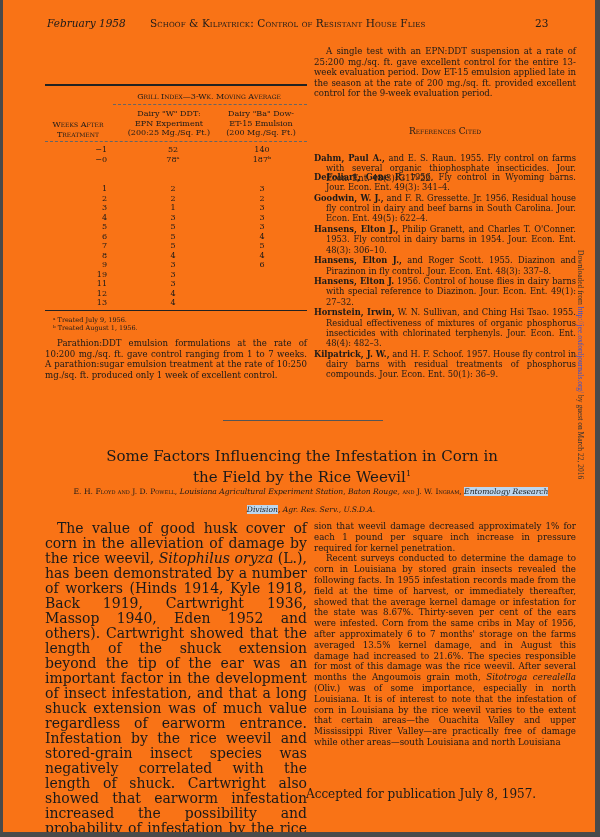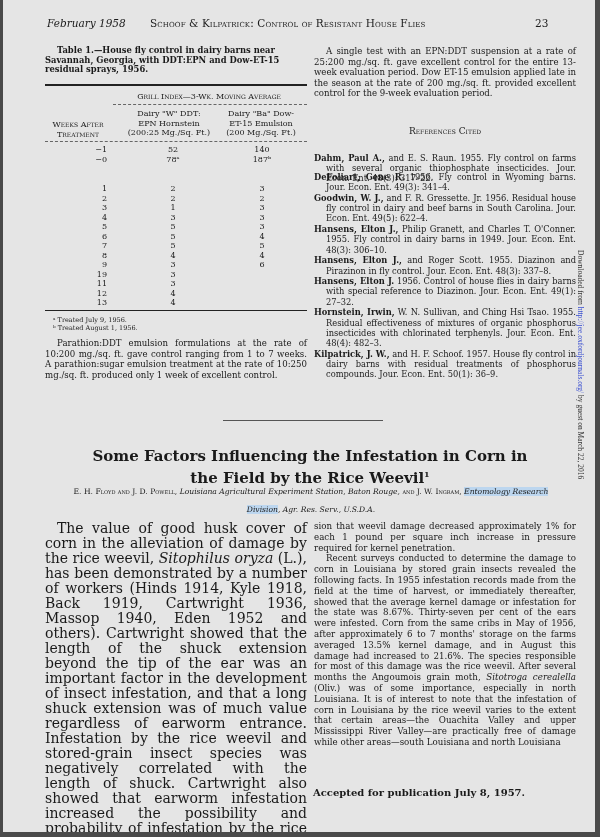--- a/index.html
+++ b/index.html
@@ -4,21 +4,21 @@
 <style>
   html, body { margin: 0; padding: 0; }
   body {
     width: 600px; height: 837px; overflow: hidden;
     background: #4a4a4a;
     font-family: "DejaVu Serif", "Liberation Serif", serif;
     color: #1a1a1a;
   }
   .page {
     position: absolute; left: 3px; top: 0; width: 592px; height: 832px;
-    background: #e5e5e5; overflow: hidden;
+    background: #f97316; overflow: hidden;
   }
   .rh { position: absolute; top: 17px; font-size: 10.5px; }
   .rh-date { left: 44px; font-style: italic; }
   .rh-title { left: 147px; font-variant: small-caps; letter-spacing: 0.1px; }
   .rh-page { left: 532px; }
 
   .col { position: absolute; font-size: 8.6px; line-height: 10.6px; text-align: justify; }
   .colL { left: 42px; width: 262px; }
   .colR { left: 311px; width: 262px; }
 
@@ -34,52 +34,49 @@
   .c1 { left: 88px; width: 80px; }
   .c2 { left: 172px; width: 90px; }
   .foot { position: absolute; left: 50px; font-size: 6.5px; }
 
   .p { margin: 0; text-indent: 12px; }
   .refhead { position: absolute; left: 311px; top: 126px; width: 262px; text-align: center; font-size: 9px; font-variant: small-caps; }
   .ref { position: absolute; left: 311px; width: 262px; font-size: 8.3px; line-height: 10.2px; padding-left: 12px; text-indent: -12px; box-sizing: border-box; text-align: justify; }
   .ref b { font-weight: bold; }
 
   .sep { position: absolute; left: 220px; top: 420px; width: 160px; border-top: 1px solid #555; }
-  .title { position: absolute; left: 42px; top: 447px; width: 530px; text-align: center; font-size: 15px; line-height: 18px; font-weight: bold; }
+  .title { position: absolute; left: 34px; top: 447px; width: 530px; text-align: center; font-size: 15px; line-height: 18px; font-weight: normal; }
   .title sup { font-size: 8px; }
   .authors { position: absolute; left: 58px; top: 483px; width: 500px; text-align: center; font-size: 7.6px; line-height: 18px; }
   .hl { background: #bcd6ef; }
   .it { font-style: italic; }
 
   .side { position: absolute; left: 578px; top: 250px; width: 14px; height: 430px; }
   .side-text { position: absolute; left: 7px; top: 0; transform-origin: 0 0; transform: rotate(90deg); white-space: nowrap; font-size: 7.5px; color: #333; font-family: "Liberation Serif", serif; }
   .side-link { color: #3a4fd0; }
-  .accepted { position: absolute; left: 310px; top: 787px; font-size: 10px; font-weight: bold; }
+  .accepted { position: absolute; left: 303px; top: 787px; font-size: 12px; }
 </style>
 </head>
 <body>
 
 <div class="page">
   <div class="rh rh-date">February 1958</div>
   <div class="rh rh-title">Schoof &amp; Kilpatrick: Control of Resistant House Flies</div>
   <div class="rh rh-page">23</div>
 
-  <div class="table-caption">
-      <span class="ci">Table 1.—House fly control in dairy barns near Savannah, Georgia, with DDT:EPN and Dow-ET-15 residual sprays, 1956.</span>
-    </div>
   <div class="rule-thick" style="top:84px"></div>
   <div class="thead sc" style="left:108px;top:92px;width:196px;">Grill Index—3-Wk. Moving Average</div>
   <div class="rule-thin" style="left:110px;top:104px;width:194px;"></div>
   <div class="thead sc" style="left:42px;top:120px;width:66px;">
     <div>Weeks After</div>
     <div>Treatment</div>
   </div>
   <div class="thead" style="left:118px;top:109px;width:96px;">
     <div>Dairy "W" DDT:</div>
-    <div>EPN Hornstein</div>
+    <div>EPN Experiment</div>
     <div>(200:25 Mg./Sq. Ft.)</div>
   </div>
   <div class="thead" style="left:210px;top:109px;width:96px;">
     <div>Dairy "Ba" Dow-</div>
     <div>ET-15 Emulsion</div>
     <div>(200 Mg./Sq. Ft.)</div>
   </div>
   <div class="rule-thin" style="left:42px;top:141px;width:262px;"></div>
 
   <div id="table-body">
@@ -169,21 +166,21 @@
   </div>
 
   <div class="col colR" style="top:46px">
     <p class="p">A single test with an EPN:DDT suspension at a rate of 25:200 mg./sq. ft. gave excellent control for the entire 13-week evaluation period. Dow ET-15 emulsion applied late in the season at the rate of 200 mg./sq. ft. provided excellent control for the 9-week evaluation period.</p>
   </div>
   <div class="refhead">References Cited</div>
   <div id="refs">
       <div class="ref" style="top: 141px; margin-top: 12px;"><b>Dahm, Paul A.,</b><span> and E. S. Raun. 1955. Fly control on farms with several organic thiophosphate insecticides. Jour. Econ. Ent. 48(3): 317–22.</span></div>
       <div class="ref" style="top: 172.2px;"><b>DeFoliart, Gene R.</b><span> 1956. Fly control in Wyoming barns. Jour. Econ. Ent. 49(3): 341–4.</span></div>
       <div class="ref" style="top: 193px;"><b>Goodwin, W. J.,</b><span> and F. R. Gressette. Jr. 1956. Residual house fly control in dairy and beef barns in South Carolina. Jour. Econ. Ent. 49(5): 622–4.</span></div>
-      <div class="ref" style="top: 224.2px;"><b>Hansens, Elton J.,</b><span> Philip Granett, and Charles T. O'Conner. 1955. Fly control in dairy barns in 1949. Jour. Econ. Ent. 48(3): 306–10.</span></div>
+      <div class="ref" style="top: 224.2px;"><b>Hansens, Elton J.,</b><span> Philip Granett, and Charles T. O'Conner. 1953. Fly control in dairy barns in 1954. Jour. Econ. Ent. 48(3): 306–10.</span></div>
       <div class="ref" style="top: 255.4px;"><b>Hansens, Elton J.,</b><span> and Roger Scott. 1955. Diazinon and Pirazinon in fly control. Jour. Econ. Ent. 48(3): 337–8.</span></div>
       <div class="ref" style="top: 276.2px;"><b>Hansens, Elton J.</b><span> 1956. Control of house flies in dairy barns with special reference to Diazinon. Jour. Econ. Ent. 49(1): 27–32.</span></div>
       <div class="ref" style="top: 307.4px;"><b>Hornstein, Irwin,</b><span> W. N. Sullivan, and Ching Hsi Tsao. 1955. Residual effectiveness of mixtures of organic phosphorus insecticides with chlorinated terphenyls. Jour. Econ. Ent. 48(4): 482–3.</span></div>
       <div class="ref" style="top: 349px;"><b>Kilpatrick, J. W.,</b><span> and H. F. Schoof. 1957. House fly control in dairy barns with residual treatments of phosphorus compounds. Jour. Econ. Ent. 50(1): 36–9.</span></div>
     </div>
 
   <div class="sep"></div>
   <div class="title">
     <div>Some Factors Influencing the Infestation in Corn in</div>
     <div><span>the Field by the Rice Weevil</span><sup>1</sup></div>

